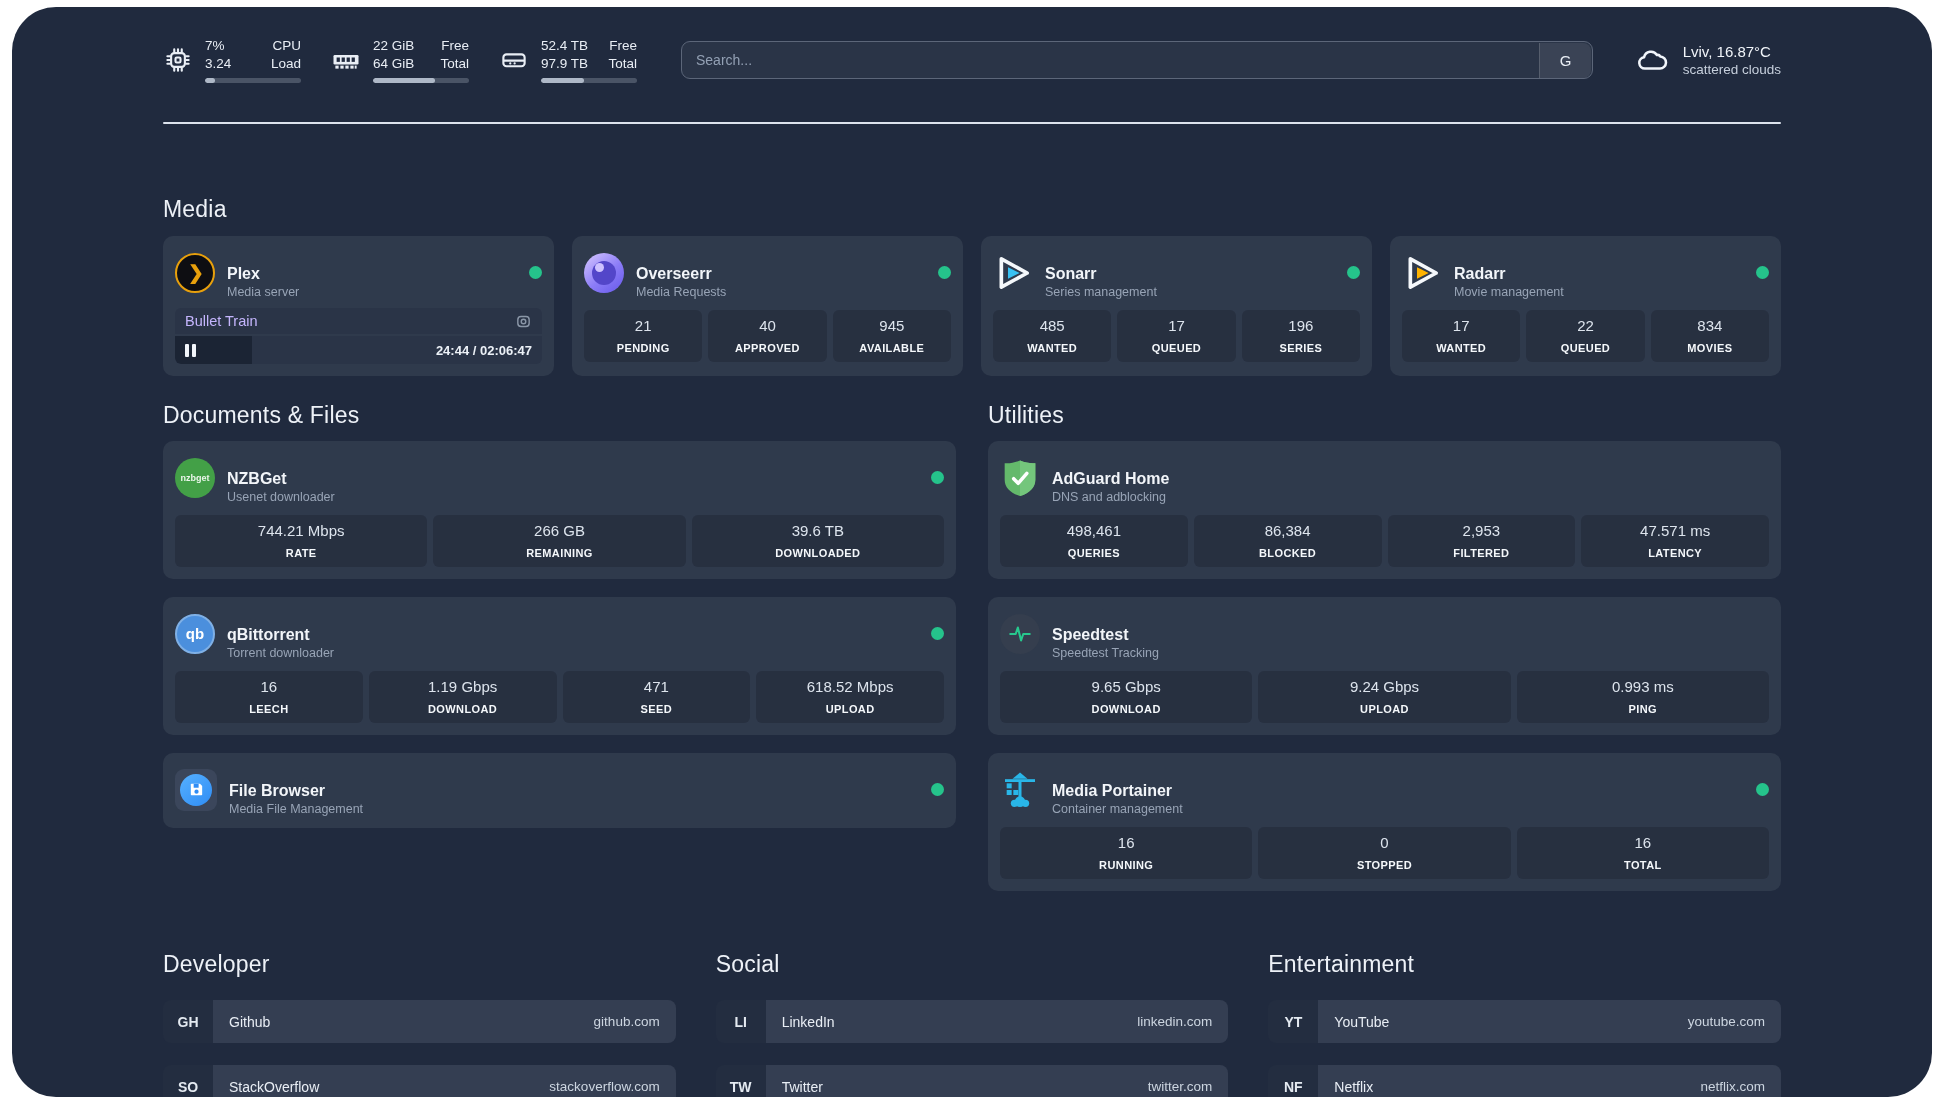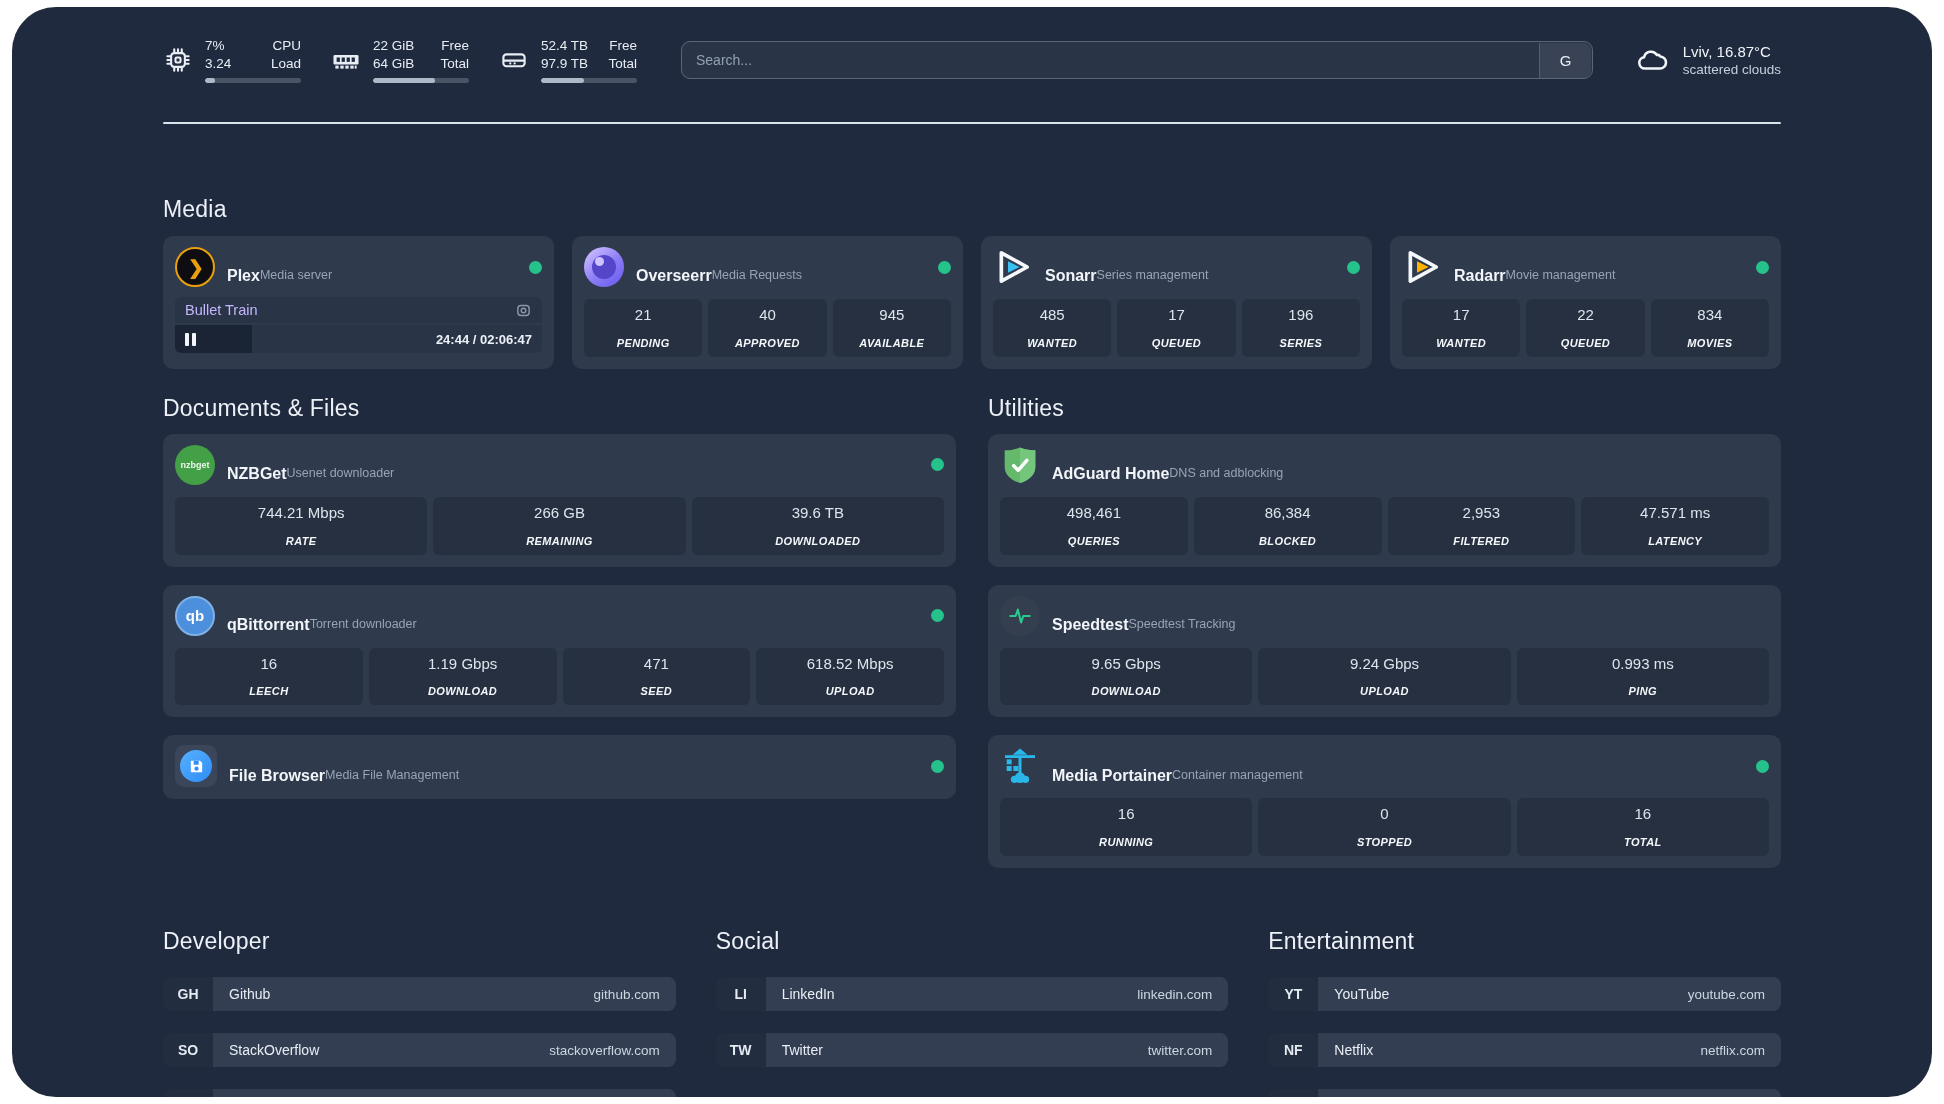--- a/index.html
+++ b/index.html
@@ -40,28 +40,28 @@
 
   
   .sec-title{font-size:23px;font-weight:500;color:#EDF1F7;letter-spacing:.2px;}
   .media-title{margin-top:72px;}
   .media-grid{margin-top:13px;display:grid;grid-template-columns:repeat(4,1fr);gap:18px;}
   .two-col{margin-top:26px;display:grid;grid-template-columns:1fr 1fr;gap:32px;align-items:start;}
   .col-cards{margin-top:12px;display:flex;flex-direction:column;gap:18px;}
 
   .card{background:var(--card);border-radius:10px;padding:10px 12px 12px;cursor:pointer;}
   .card-head{display:flex;align-items:center;gap:12px;min-height:42px;}
-  .card-titles{display:flex;flex-direction:row;margin-top:18px;}
+  .card-titles{display:flex;flex-direction:column;margin-top:18px;}
   .card-title{font-size:16px;font-weight:600;color:#F2F5F9;line-height:1.2;}
   .card-sub{font-size:12.5px;color:var(--muted);margin-top:2px;}
   .dot{width:13px;height:13px;border-radius:50%;background:var(--status-online);margin-left:auto;flex:none;}
   .stats-row{display:flex;gap:6px;margin-top:11px;}
   .stat-box{flex:1;background:var(--box);border-radius:6px;text-align:center;padding:7px 4px 8px;}
   .stat-value{font-size:15px;color:#DDE4ED;line-height:1.25;}
-  .stat-label{font-size:11px;font-weight:700;color:#F5F8FB;margin-top:12px;letter-spacing:.4px;font-style:italic;}
+  .stat-label{font-size:11px;font-weight:700;color:#F5F8FB;margin-top:6px;letter-spacing:.4px;}
 
   
   .app-icon{width:40px;height:40px;flex:none;position:relative;border-radius:50%;}
   .app-icon svg{width:100%;height:100%;display:block;}
   .plex{background:#0E0E12;border:2.5px solid var(--plex-amber);display:flex;align-items:center;justify-content:center;}
   .plex-chev{color:var(--plex-amber);font-size:19px;font-weight:bold;line-height:1;transform:translateX(1px);}
   .overseerr{background:linear-gradient(140deg,#D8C9FF 0%,#8B7CF7 55%,#6658EA 100%);overflow:hidden;}
   .ovs-eye{position:absolute;left:8px;top:8px;width:24px;height:24px;border-radius:50%;background:#5346C9;}
   .ovs-glint{position:absolute;left:11px;top:10px;width:9px;height:9px;border-radius:50%;background:#CEC2FF;}
   .arr{border-radius:0;}
@@ -82,21 +82,21 @@
   .np-cam svg{width:100%;height:100%;}
   .np-row2{position:relative;margin-top:2px;background:#2A3447;border-radius:0 0 6px 6px;height:28px;display:flex;align-items:center;padding:0 10px;overflow:hidden;}
   .np-fill{position:absolute;left:0;top:0;bottom:0;background:#1B2434;border-radius:0 0 0 6px;}
   .pause{position:relative;display:flex;gap:3.5px;z-index:1;}
   .pause i{display:block;width:3.5px;height:13px;background:#F2F6FB;border-radius:1px;}
   .np-time{margin-left:auto;font-size:13px;font-weight:600;color:#ECF1F7;z-index:1;}
 
   
   .links-region{margin-top:60px;display:grid;grid-template-columns:repeat(3,1fr);gap:40px;padding-bottom:16px;}
   .links-col .sec-title{margin-bottom:12px;}
-  .link-row{display:flex;height:34px;margin-top:22px;cursor:pointer;}
+  .link-row{display:flex;height:43px;margin-top:22px;cursor:pointer;}
   .link-abbr{width:50px;background:var(--abbr);border-radius:8px 0 0 8px;display:flex;align-items:center;justify-content:center;font-size:14px;font-weight:600;color:#E4EAF1;flex:none;}
   .link-pill{flex:1;background:var(--pill);border-radius:0 8px 8px 0;display:flex;align-items:center;padding:0 16px;}
   .link-name{font-size:14px;color:#E9EEF5;}
   .link-url{margin-left:auto;font-size:13.5px;color:#CCD5E0;}
 </style>
 </head>
 <body>
 
 <div class="frame">
   <div class="content">

